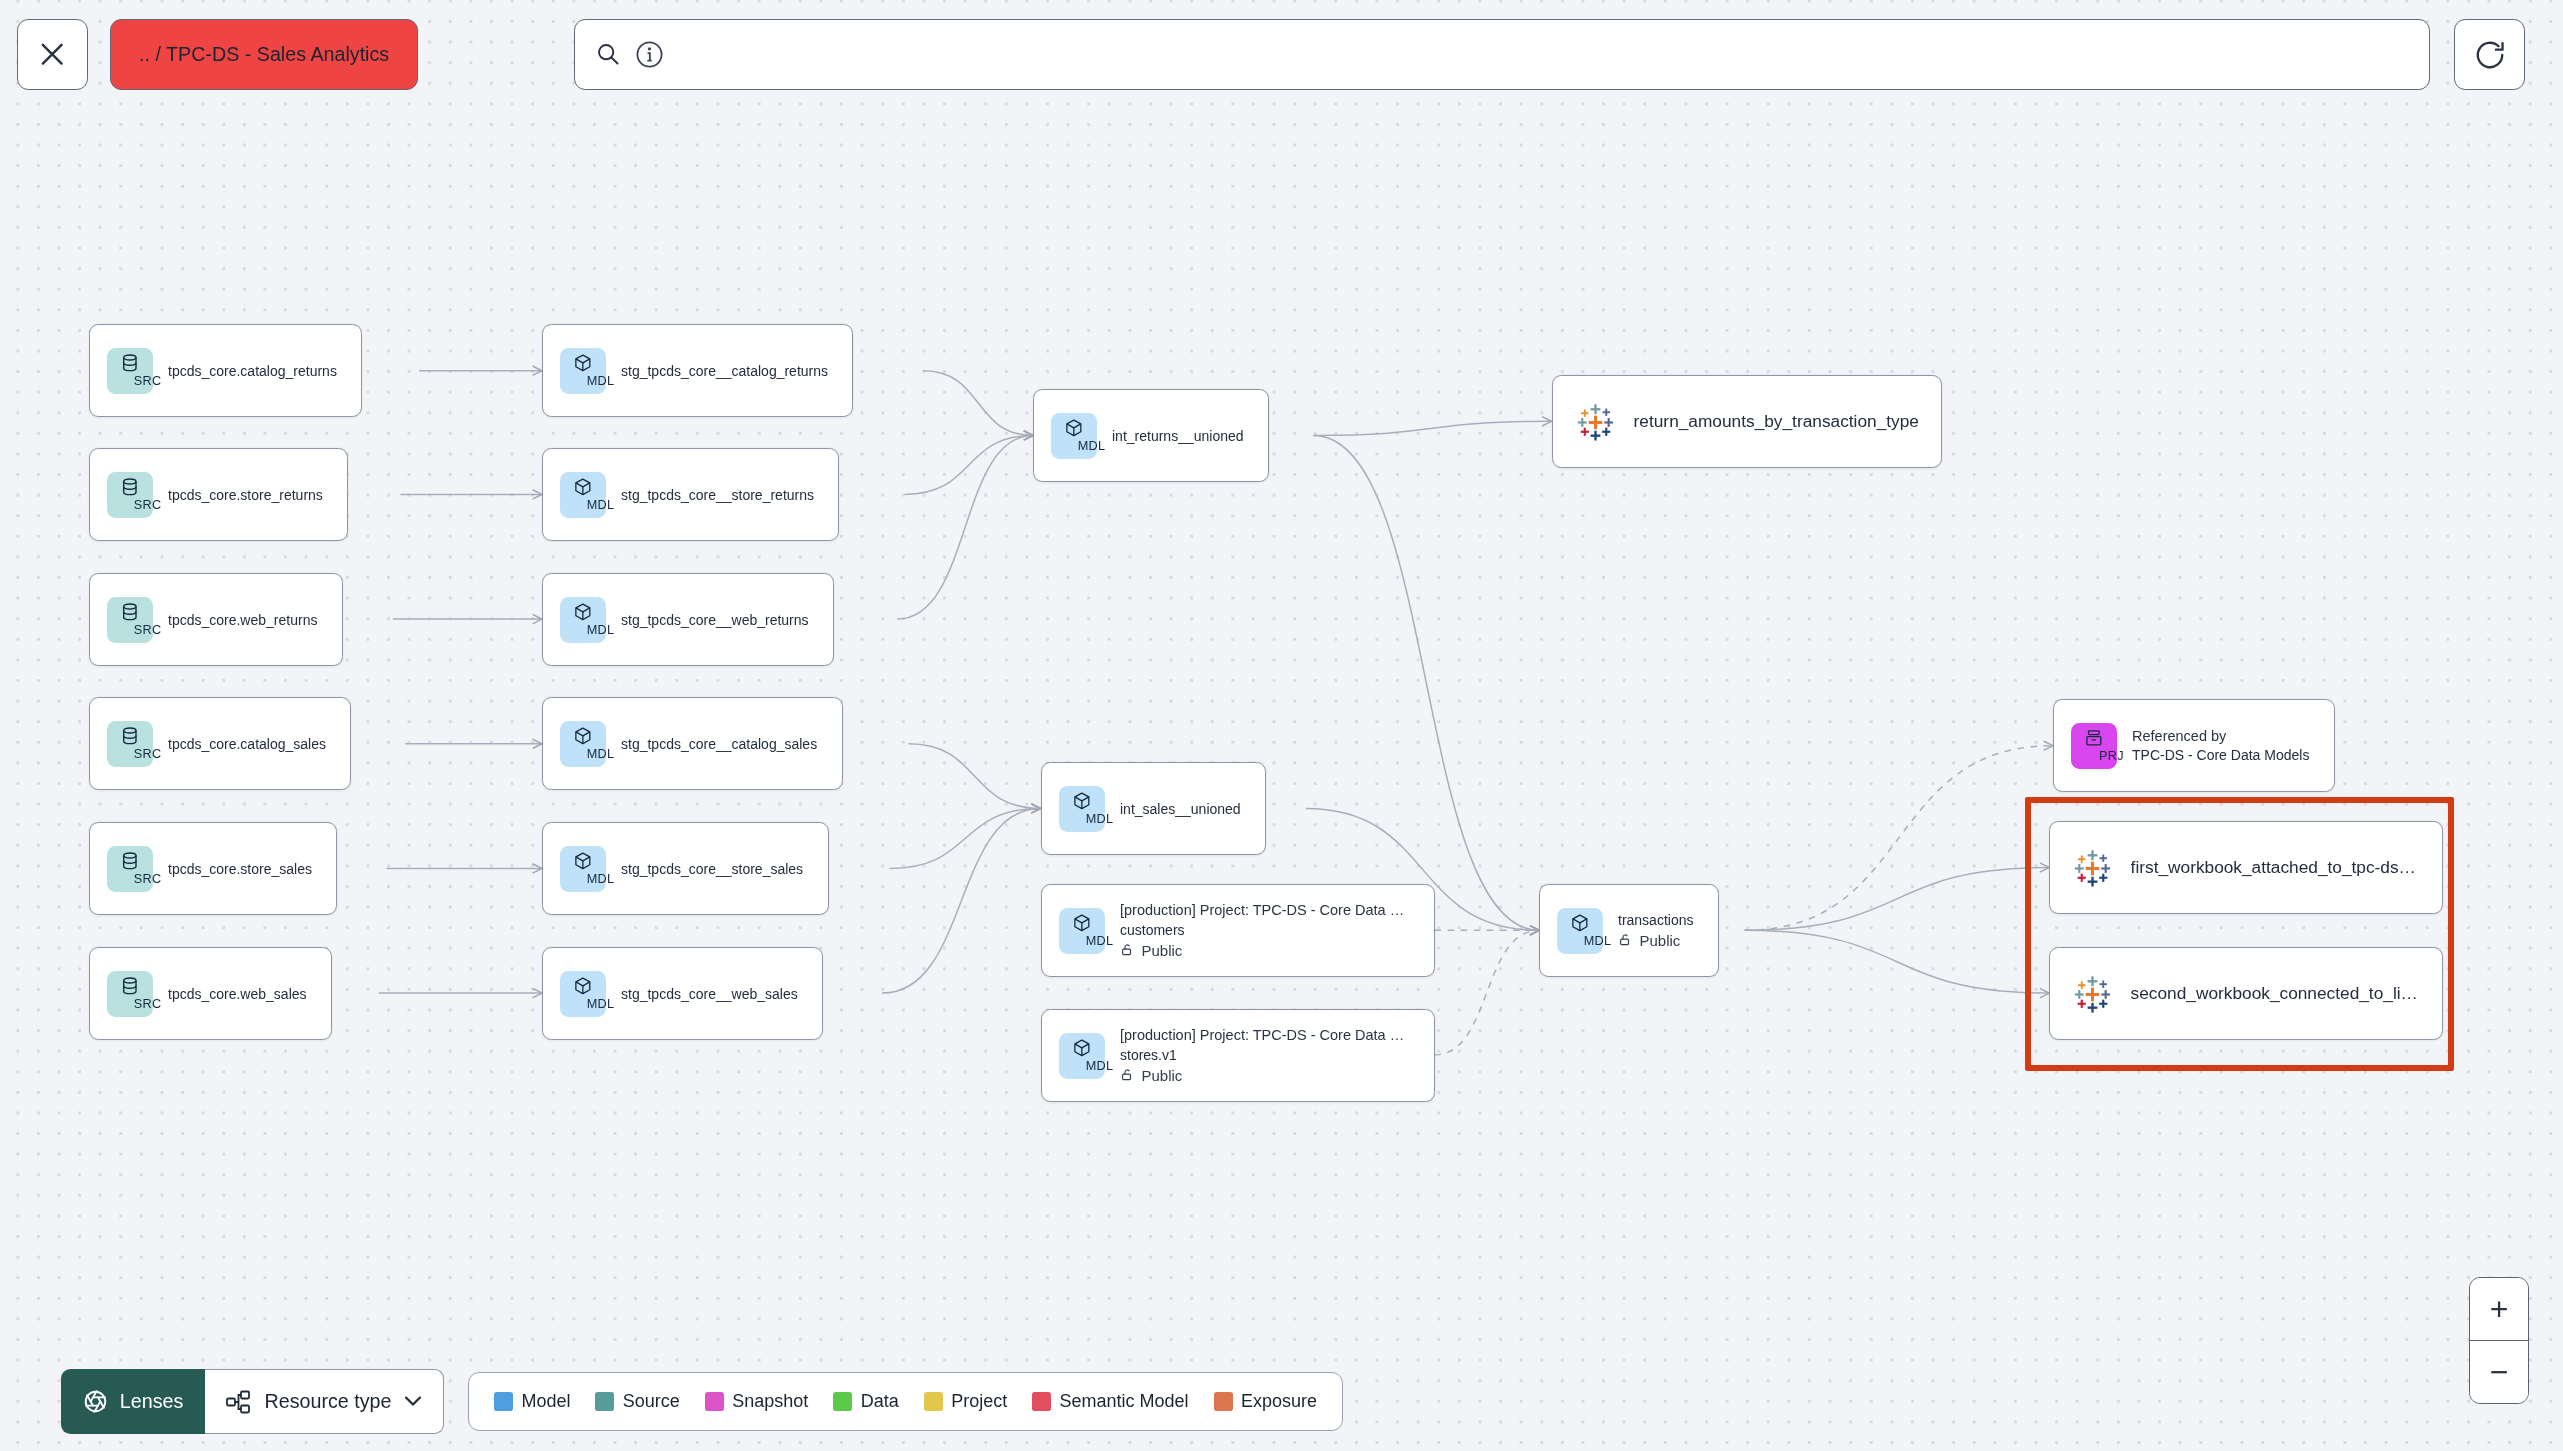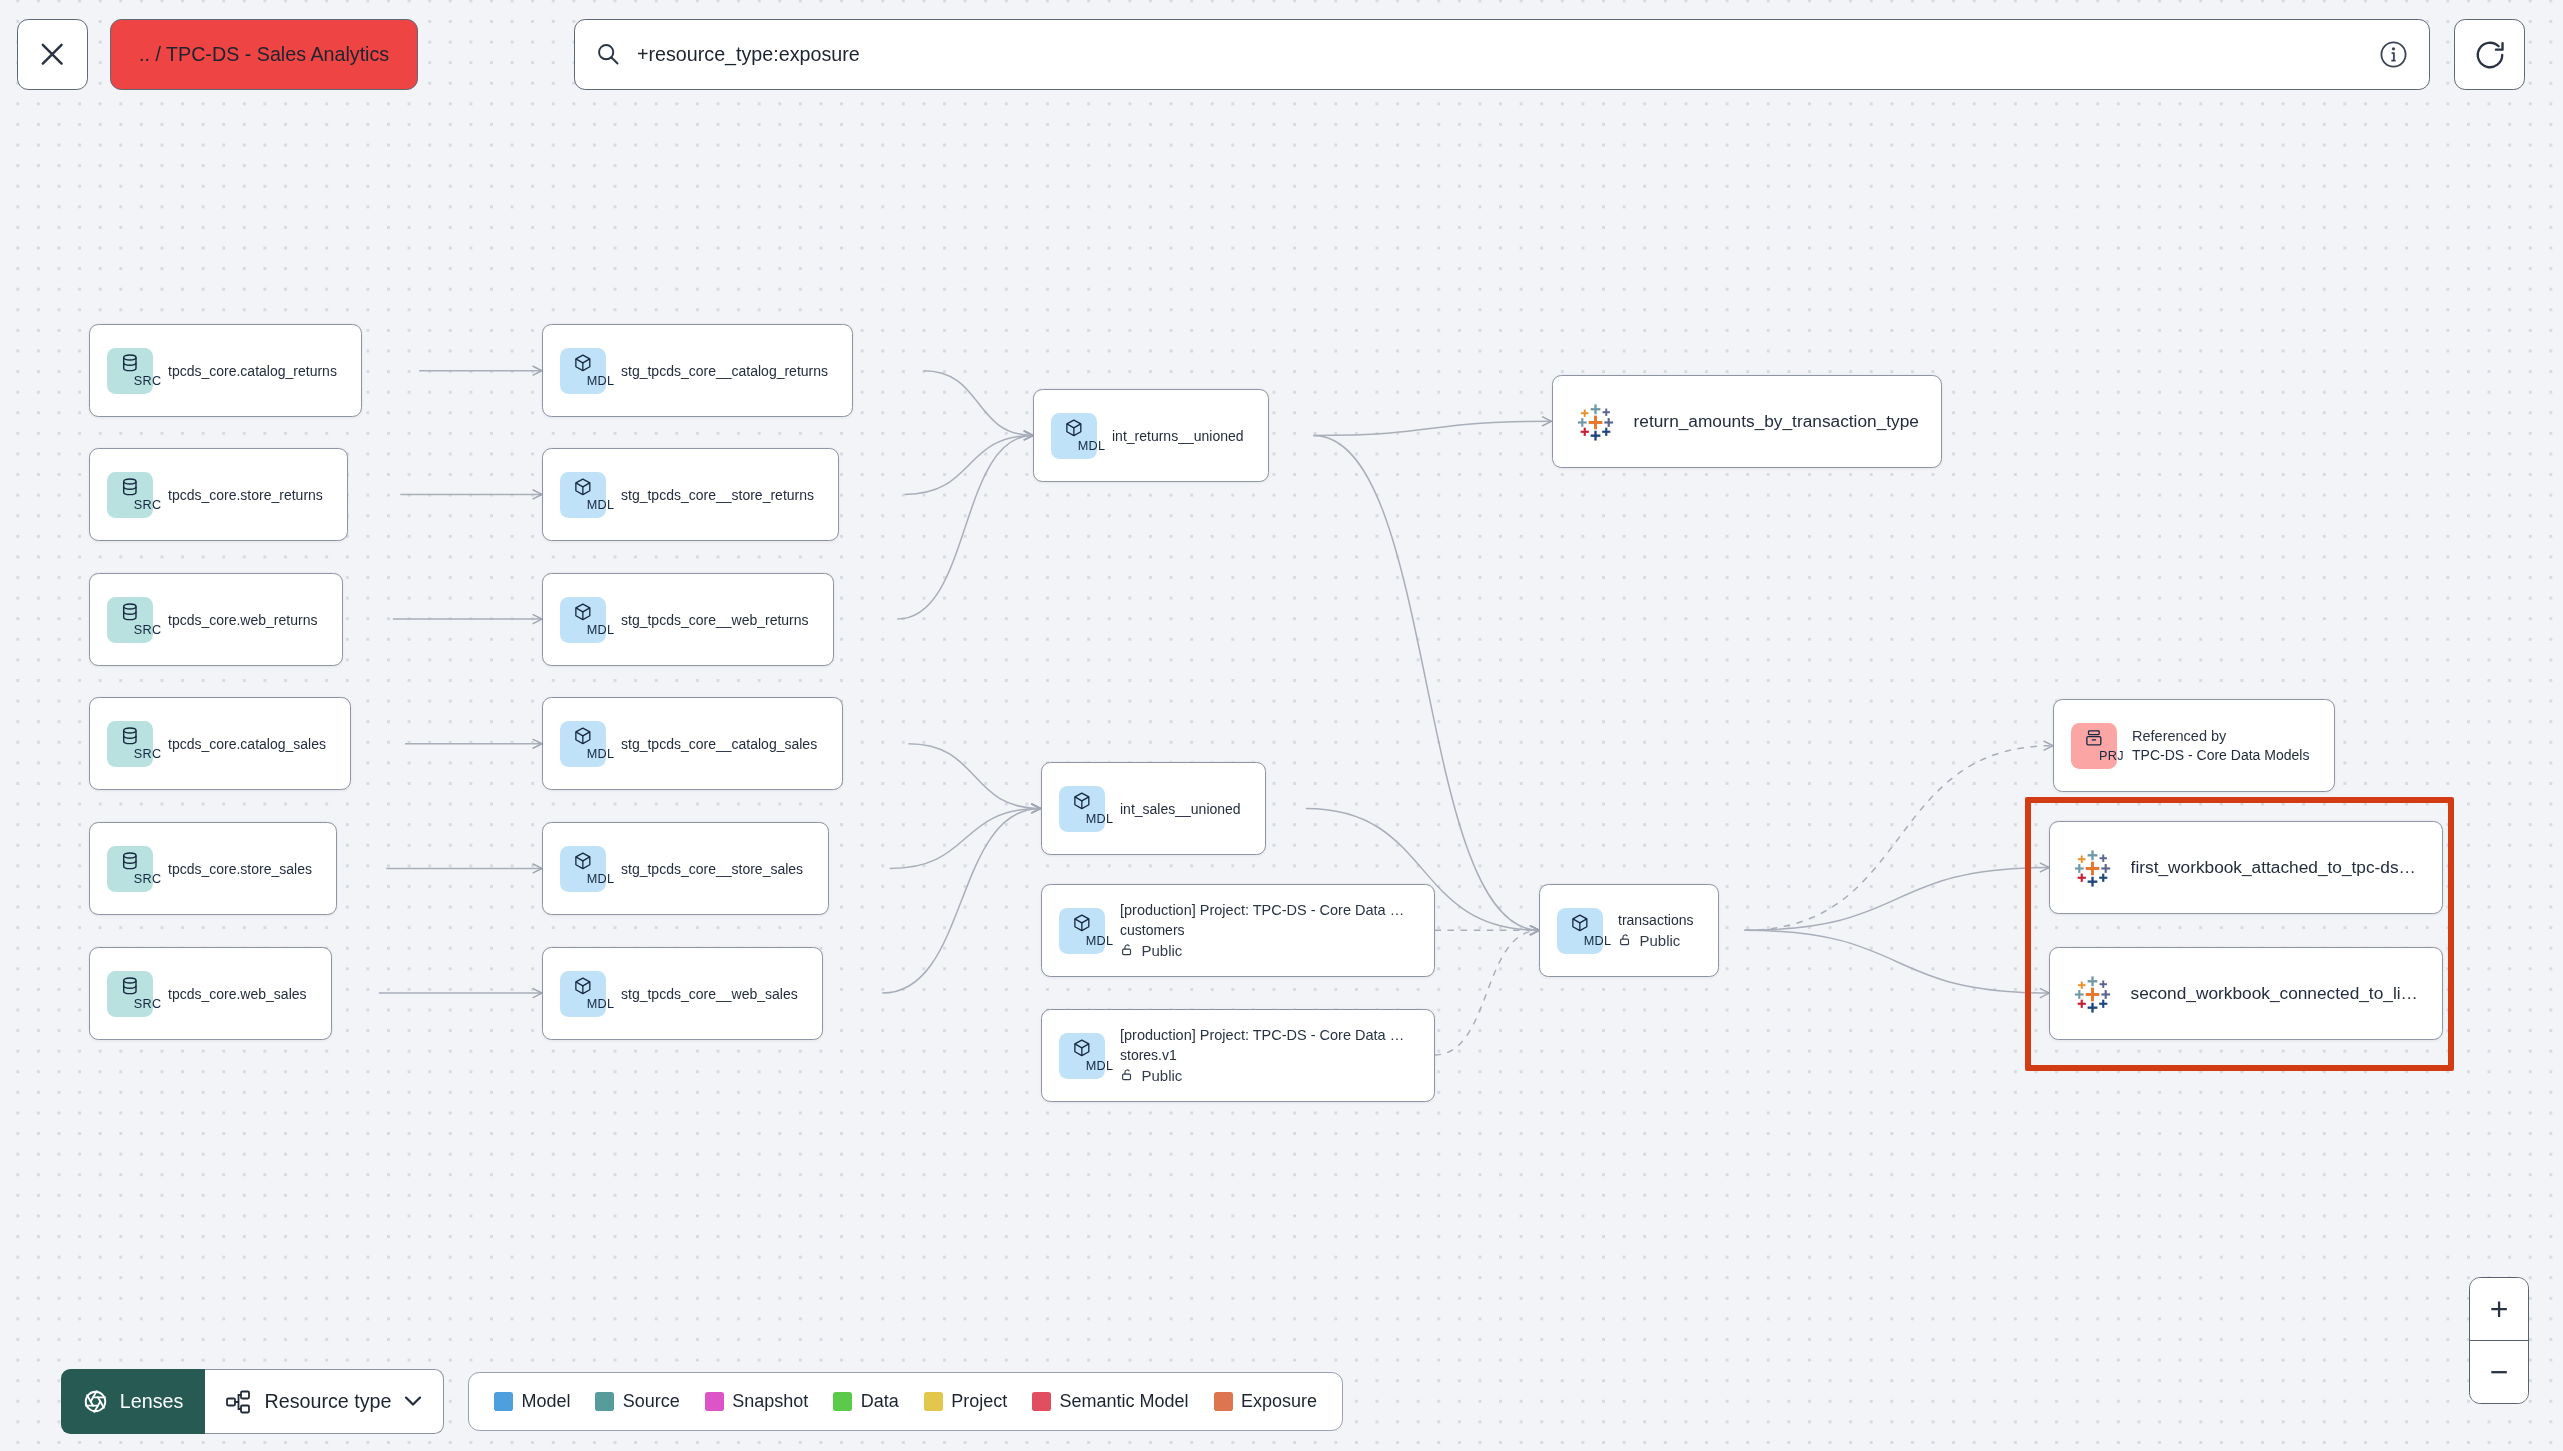--- a/index.html
+++ b/index.html
@@ -380,21 +380,21 @@
         <rect x="9.9" y="28.3" width="2.2" height="8.4" fill="#c72035"></rect>
         <rect x="6.8" y="31.4" width="8.4" height="2.2" fill="#c72035"></rect>
         <rect x="31.9" y="28.3" width="2.2" height="8.4" fill="#1f457e"></rect>
         <rect x="28.8" y="31.4" width="8.4" height="2.2" fill="#1f457e"></rect>
       </svg>
       <span class="content">
         <span class="label">return_amounts_by_transaction_type</span>
       </span>
     </div>
     <div class="node project" style="left: 2053px; top: 699px;">
-      <span class="badge" style="background:#fca5a5">
+      <span class="badge" style="background:#d946ef">
         <svg width="19.7" height="19.7" viewBox="0 0 24 24" fill="none" stroke="#16293f" stroke-width="1.6" stroke-linejoin="round">
           <rect x="5.5" y="3.5" width="13" height="4.5" rx="1"></rect>
           <rect x="3.5" y="10.5" width="17" height="10" rx="1.5"></rect>
           <path d="M9.5 14.5h5"></path>
         </svg>
         <span class="btxt">PRJ</span>
       </span>
       <span class="content">
         <span class="context">Referenced by</span>
         <span class="label">TPC-DS - Core Data Models</span>
@@ -461,21 +461,20 @@
 
 <div class="breadcrumb-chip">
   <span>.. / TPC-DS - Sales Analytics</span>
 </div>
 
 <div class="searchbar">
   <svg width="24.4" height="24.4" viewBox="0 0 24 24">
     <circle cx="10" cy="10" r="7" fill="none" stroke="#2a3342" stroke-width="1.9"></circle>
     <line x1="15.2" y1="15.2" x2="21.2" y2="21.2" stroke="#2a3342" stroke-width="1.9" stroke-linecap="round"></line>
   </svg>
-  <input type="text" value="+resource_type:exposure" style="">
   <svg width="29" height="29" viewBox="0 0 24 24" style="cursor:pointer">
     <circle cx="12" cy="12" r="10" fill="none" stroke="#3b4455" stroke-width="1.5"></circle>
     <circle cx="12" cy="7.3" r="1.35" fill="#3b4455"></circle>
     <path d="M10.4 10.8h1.9v6.2 M10.2 17h3.6" stroke="#3b4455" stroke-width="1.5" fill="none"></path>
   </svg>
 </div>
 
 <button class="hbtn btn-refresh">
   <svg width="34" height="34" viewBox="0 0 32 32">
     <path d="M27.5 16a11.5 11.5 0 1 1-3.4-8.2" fill="none" stroke="#2a3342" stroke-width="2.2" stroke-linecap="round"></path>

